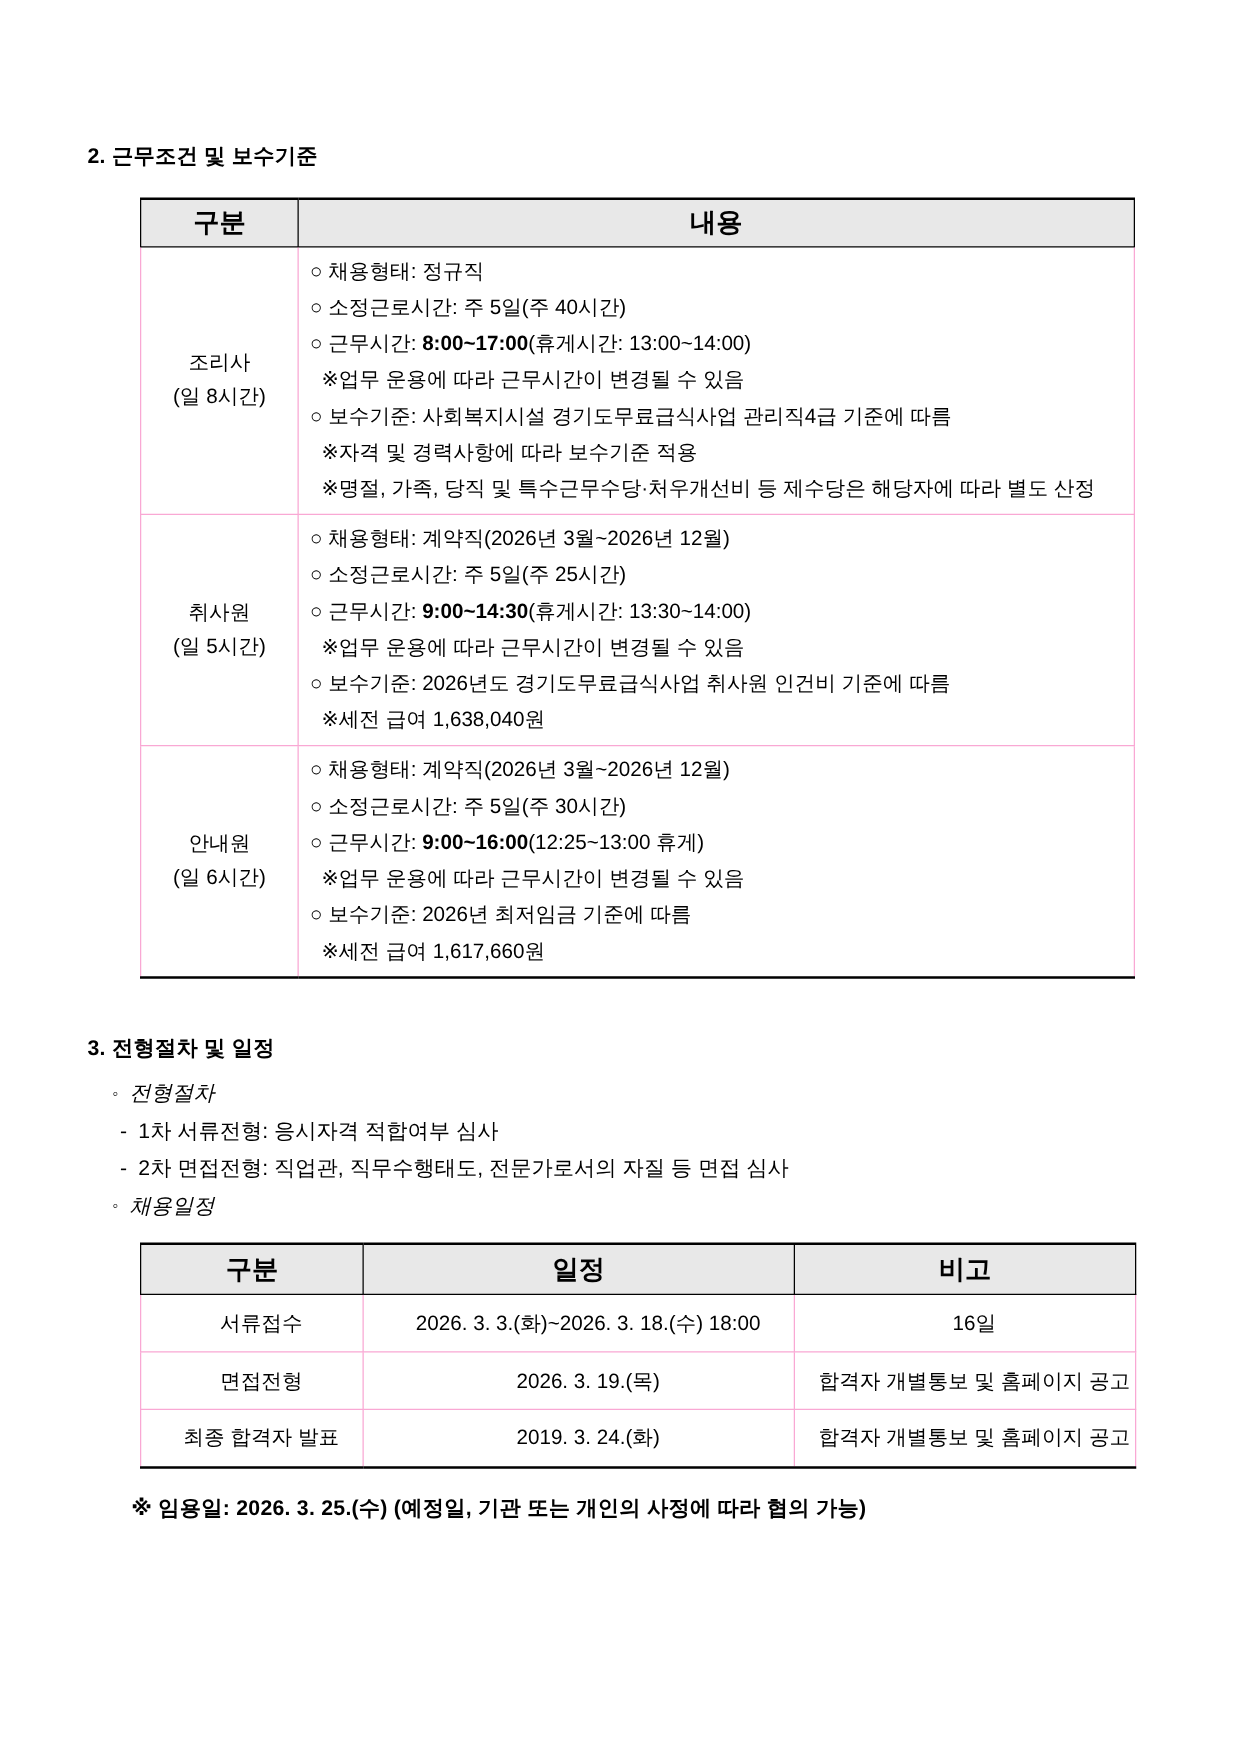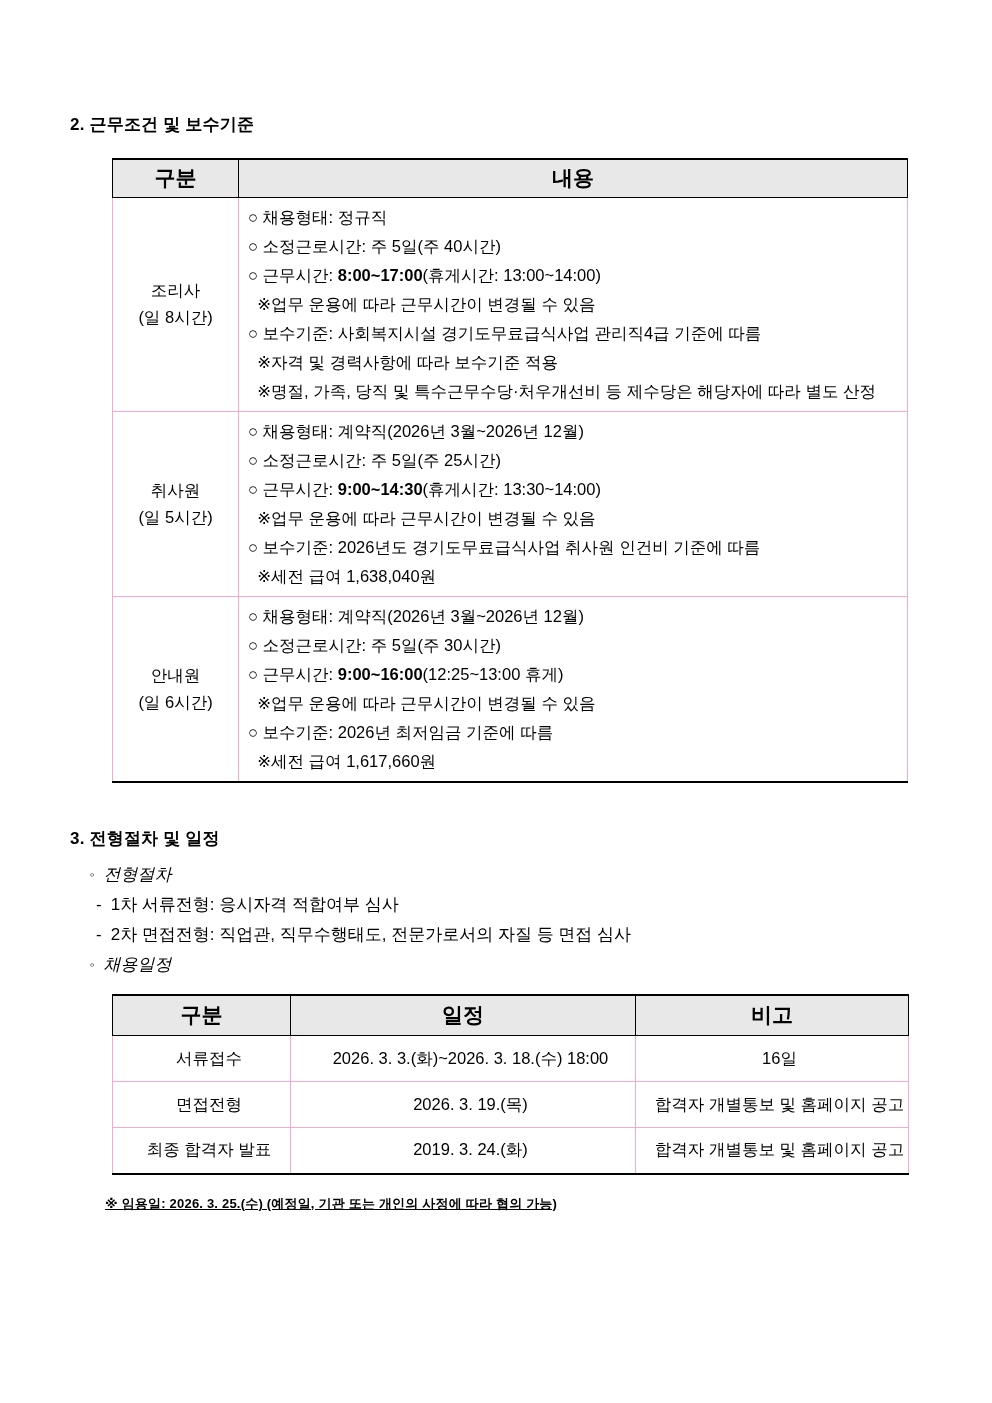--- a/index.html
+++ b/index.html
@@ -61,24 +61,23 @@
   .t2 th { height: 41px; }
   .t2 col.c1 { width: 178px; }
   .t2 col.c2 { width: 345px; }
   .t2 col.c3 { width: 273px; }
   .t2 td { height: 46px; text-align: center; padding-left: 16px; }
 
   
   .footnote {
     margin-left: 105px;
     margin-top: 20px;
-    font-size: 13px;
+    font-size: 17px;
     font-weight: bold;
     letter-spacing: 0.2px;
-    text-decoration: underline;
   }
 </style>
 </head>
 <body>
 
 <div class="page">
 
   <div class="sec-title first">2. 근무조건 및 보수기준</div>
 
   <table class="doc-table t1">

